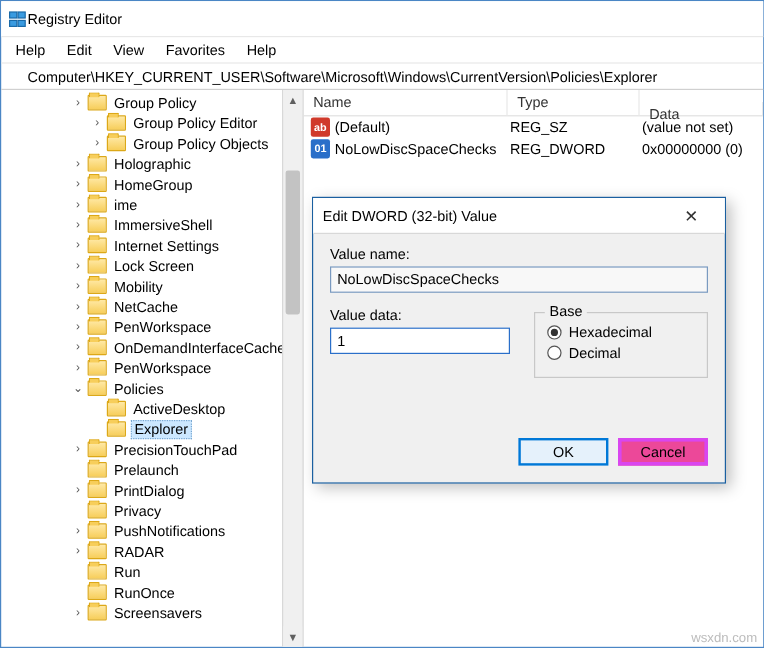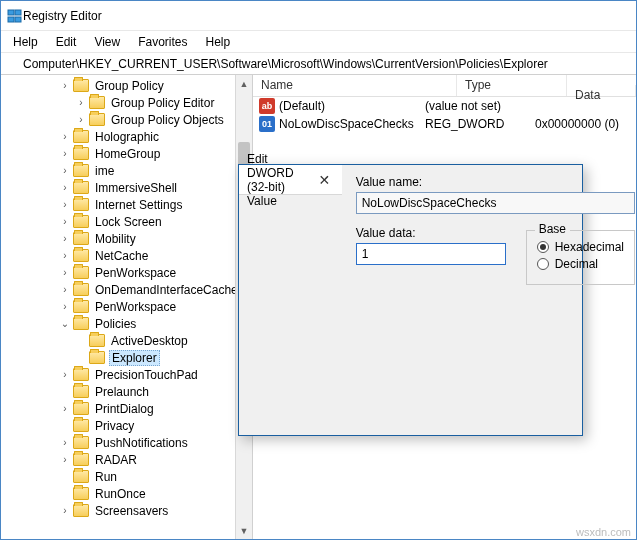--- a/index.html
+++ b/index.html
@@ -107,21 +107,21 @@
     display: flex;
     height: 22px;
     border-bottom: 1px solid #e0e0e0;
     font-size: 12px;
     color: #333;
   }
   .list-header .col {
     padding: 3px 8px;
     border-right: 1px solid #e8e8e8;
   }
-  .col-name { width: 204px; }
+  .col-name { width: 170px; }
   .col-type { width: 110px; }
   .col-data { flex:1;margin-top:10px; }
   .list-rows { flex:1; }
   .list-row {
     display: flex;
     height: 18px;
     align-items: center;
     font-size: 12px;
   }
   .list-row .reg-icon {
@@ -143,26 +143,26 @@
     background:#f0f0f0; border-left:1px solid #d8d8d8;
     display:flex; flex-direction:column;
   }
   .sb-btn { height:17px; background:#f0f0f0; display:flex;align-items:center;justify-content:center;color:#606060;font-size:9px;}
   .sb-thumb { flex:0 0 120px; margin:50px 2px 0 2px; background:#c3c3c3; border-radius:2px;}
   .sb-track { flex:1; }
 
   
   .dialog {
     position: absolute;
-    left: 238px; top: 164px;
-    width: 345px; height: 272px;
+    left: 260px; top: 164px;
+    width: 345px; height: 239px;
     background: #f0f0f0;
     border: 1px solid #1a5fa0;
     box-shadow: 4px 4px 12px rgba(0,0,0,0.25);
-    display:flex; flex-direction:row;
+    display:flex; flex-direction:column;
     font-size: 12px;
   }
   .dlg-title {
     height: 30px;
     background: #fff;
     display:flex; align-items:center; justify-content:space-between;
     padding: 0 8px;
     border-bottom: 1px solid #d8d8d8;
   }
   .dlg-title .close {
@@ -395,20 +395,21 @@
         <div class="col col-name">Name</div>
         <div class="col col-type">Type</div>
         <div class="col col-data">Data</div>
       </div>
       <div class="list-rows" id="list-rows">
           <div class="list-row">
             <div class="c-name">
               <span class="reg-icon sz"></span>
               <span>(Default)</span>
             </div>
+            <div class="c-type">REG_SZ</div>
             <div class="c-data">(value not set)</div>
           </div>
           <div class="list-row">
             <div class="c-name">
               <span class="reg-icon dw"></span>
               <span>NoLowDiscSpaceChecks</span>
             </div>
             <div class="c-type">REG_DWORD</div>
             <div class="c-data">0x00000000 (0)</div>
           </div>

